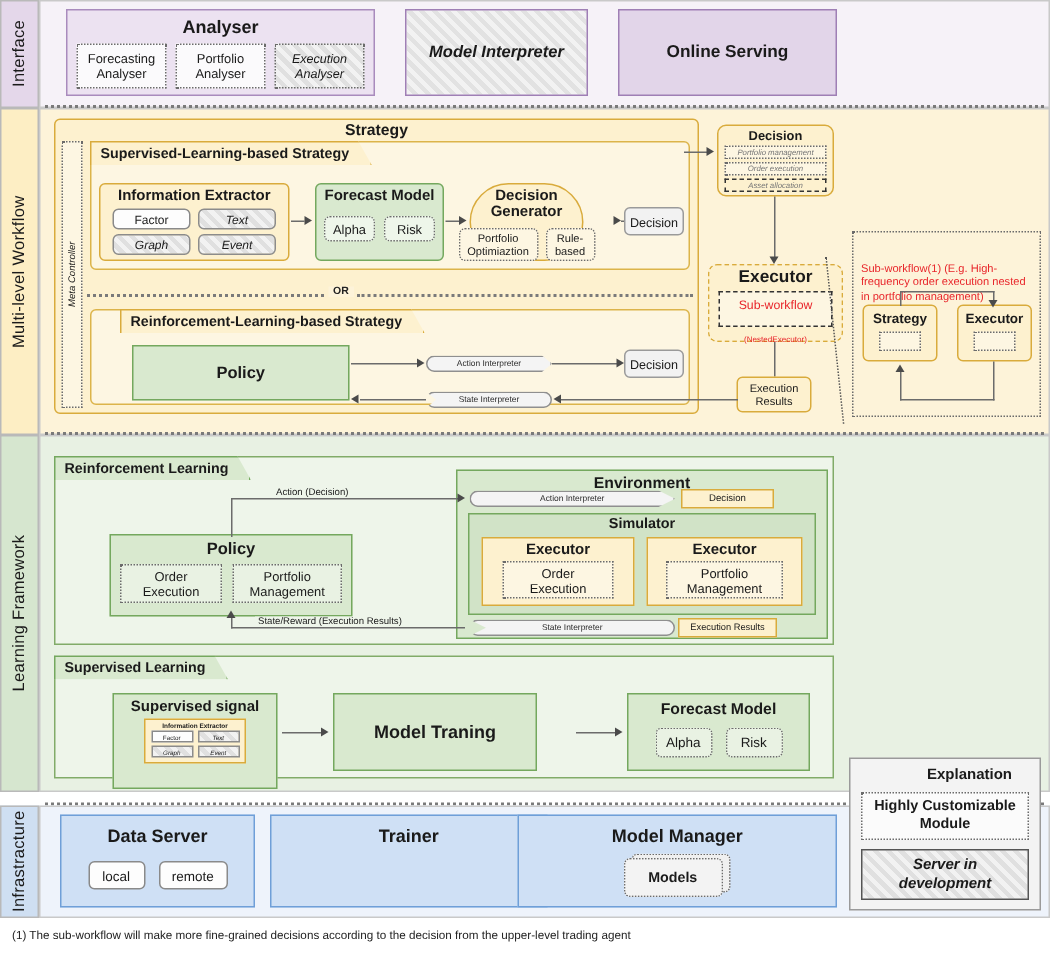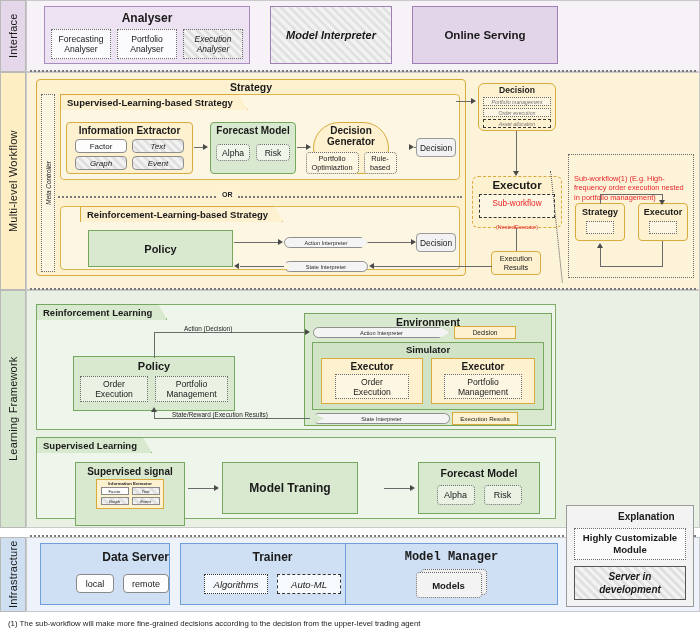--- a/index.html
+++ b/index.html
@@ -406,46 +406,38 @@
         <span>Risk</span>
       </div>
   </div>
 </div>
 
 <div class="divider-dot" style="left:30px;top:535px;width:666px;"></div>
 
 <div class="band-bg bg-infra" style="top:537px;width:674px;height:75px;"></div>
 <div class="band-label band-infra" style="top:537px;height:75px;">Infrastracture</div>
 
-<div class="box blue" style="left:40px;top:543px;width:130px;height:62px;align-items:flex-end;">
+<div class="box blue" style="left:40px;top:543px;width:130px;height:62px;">
   <span class="hdr" style="font-size:12px;margin-top:6px;">Data Server</span>
   <div style="display:flex;gap:9px;margin-top:10px;">
     <div class="white rnd ctr" style="width:38px;height:19px;font-size:9px;">
         <span>local</span>
       </div>
     <div class="white rnd ctr" style="width:46px;height:19px;font-size:9px;">
         <span>remote</span>
       </div>
   </div>
 </div>
 
 <div class="box blue" style="left:180px;top:543px;width:185px;height:62px;">
   <span class="hdr" style="font-size:12px;margin-top:6px;">Trainer</span>
-  <div style="display:flex;gap:9px;margin-top:10px;">
-    <div class="ctr" style="width:64px;height:20px;font-size:9.5px;border:1px dotted #333;background:#f7fafd;">
-        <span class="ital">Algorithms</span>
-      </div>
-    <div class="ctr" style="width:64px;height:20px;font-size:9.5px;border:1px dashed #333;background:#f7fafd;">
-        <span class="ital">Auto-ML</span>
-      </div>
-  </div>
 </div>
 
 <div class="box blue" style="left:345px;top:543px;width:213px;height:62px;">
-  <span class="hdr" style="font-size:12px;margin-top:6px;font-family:Liberation Mono, monospace;">Model Manager</span>
+  <span class="hdr" style="font-size:12px;margin-top:6px;">Model Manager</span>
   <div style="display:flex;gap:10px;margin-top:8px;position:relative;">
     <div style="position:relative;width:72px;height:26px;">
       <div class="dotted-b rnd" style="position:absolute;left:5px;top:-3px;width:66px;height:26px;background:#f0f0f0;"></div>
       <div class="dotted-b rnd ctr" style="position:absolute;left:0;top:0;width:66px;height:26px;background:#f3f3f3;font-size:9.5px;">
           <span class="hdr">Models</span>
         </div>
     </div>
   </div>
 </div>
 

